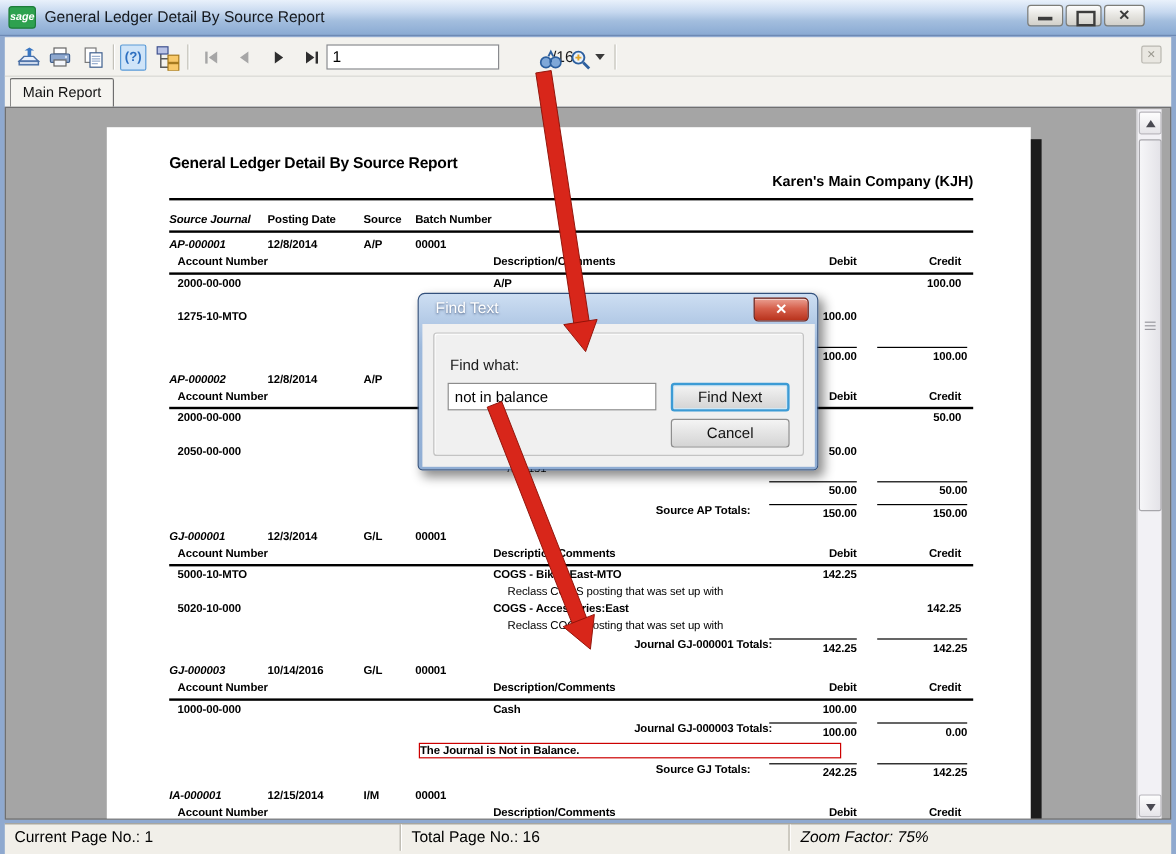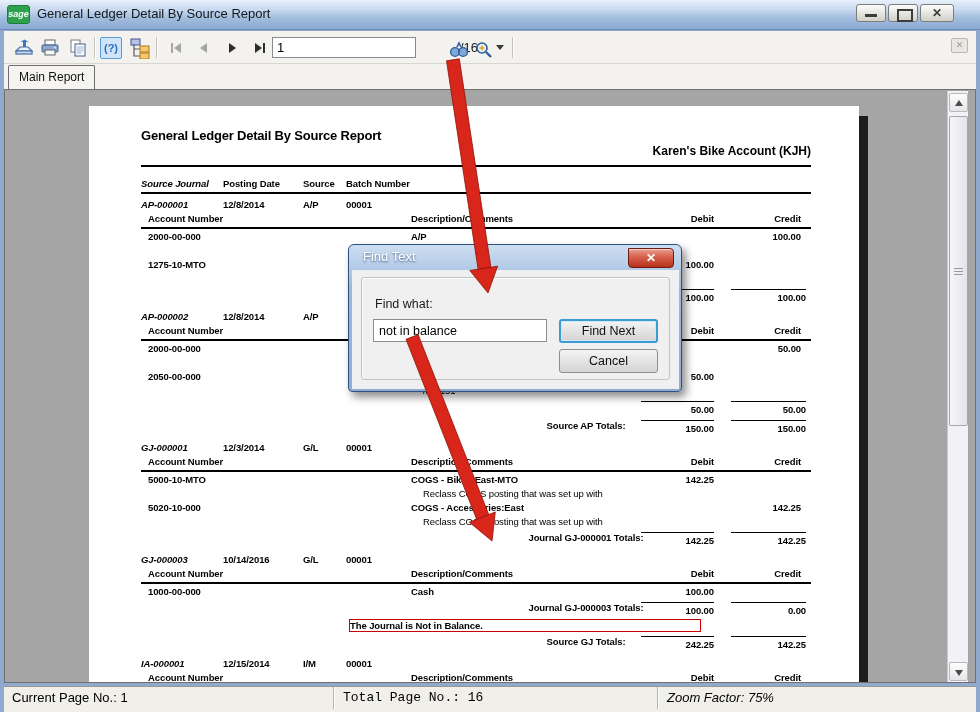--- a/index.html
+++ b/index.html
@@ -82,21 +82,21 @@
   .sb-thumb { position:absolute; left:1px; top:25px; width:19px; height:310px;
     background:linear-gradient(90deg,#f6f6f8,#e4e3e8); border:1px solid #a7a6ab; border-radius:2px; }
   .sb-grip { position:absolute; left:4px; top:50%; width:9px; height:1px; background:#9a99a0;
     box-shadow:0 3px 0 #9a99a0, 0 -3px 0 #9a99a0; }
 
   
   .statusbar { position:absolute; left:4px; top:686px; width:972px; height:38px; background:#f1efe9;
     border-top:1px solid #9a9890; font-size:13px; color:#000; }
   .sb-panel { position:absolute; top:0; height:22px; line-height:21px; padding-left:8px;
     border-right:1px solid #b5b2a8; box-shadow:1px 0 0 #fff; }
-  .sb-p1 { left:0; width:330px; } .sb-p2 { left:331px; width:323px;font-family:Liberation Mono, monospace; } .sb-p3 { left:655px; width:317px; border-right:none; box-shadow:none;font-style:italic; }
+  .sb-p1 { left:0; width:330px; } .sb-p2 { left:331px; width:323px; } .sb-p3 { left:655px; width:317px; border-right:none; box-shadow:none;font-style:italic; }
 
   
   .dialog { position:absolute; left:348px; top:244px; width:334px; height:148px; z-index:40;
     background:linear-gradient(180deg,#cddef2,#9db9dc 30%,#8fadd4); border:1px solid #32507c;
     border-radius:6px 6px 4px 4px; box-shadow:4px 5px 9px rgba(0,0,0,0.45); }
   .dlg-title { position:absolute; left:14px; top:4px; font-size:13px; color:#fff;
     text-shadow:0 1px 2px rgba(20,40,80,0.7); }
   .dlg-close { position:absolute; right:7px; top:3px; width:46px; height:20px;
     background:linear-gradient(180deg,#eaa092,#d6604c 45%,#b8321c); border:1px solid #6e1a0e;
     border-radius:0 4px 4px 4px; color:#fff; font-size:12px; font-weight:bold; text-align:center; line-height:18px;
@@ -211,21 +211,21 @@
     <div class="tb-close">✕</div>
   </div>
 
   <div class="tabbar">
     <div class="tab">Main Report</div>
   </div>
 
   <div class="viewport">
     <div class="page">
       <div class="rpt-title">General Ledger Detail By Source Report</div>
-      <div class="rpt-company">Karen's Bike Account (KJH)</div>
+      <div class="rpt-company">Karen's Main Company (KJH)</div>
       <div class="rule" style="margin-top:7px"></div>
       <div class="rl mainhdr">
         <span class="c-j" style="top:3px">Source Journal</span>
         <span class="c-d" style="top:3px">Posting Date</span>
         <span class="c-s" style="top:3px">Source</span>
         <span class="c-b" style="top:3px">Batch Number</span>
       </div>
       <div class="rule"></div>
       <div id="report-lines">
           <div class="rl section">

